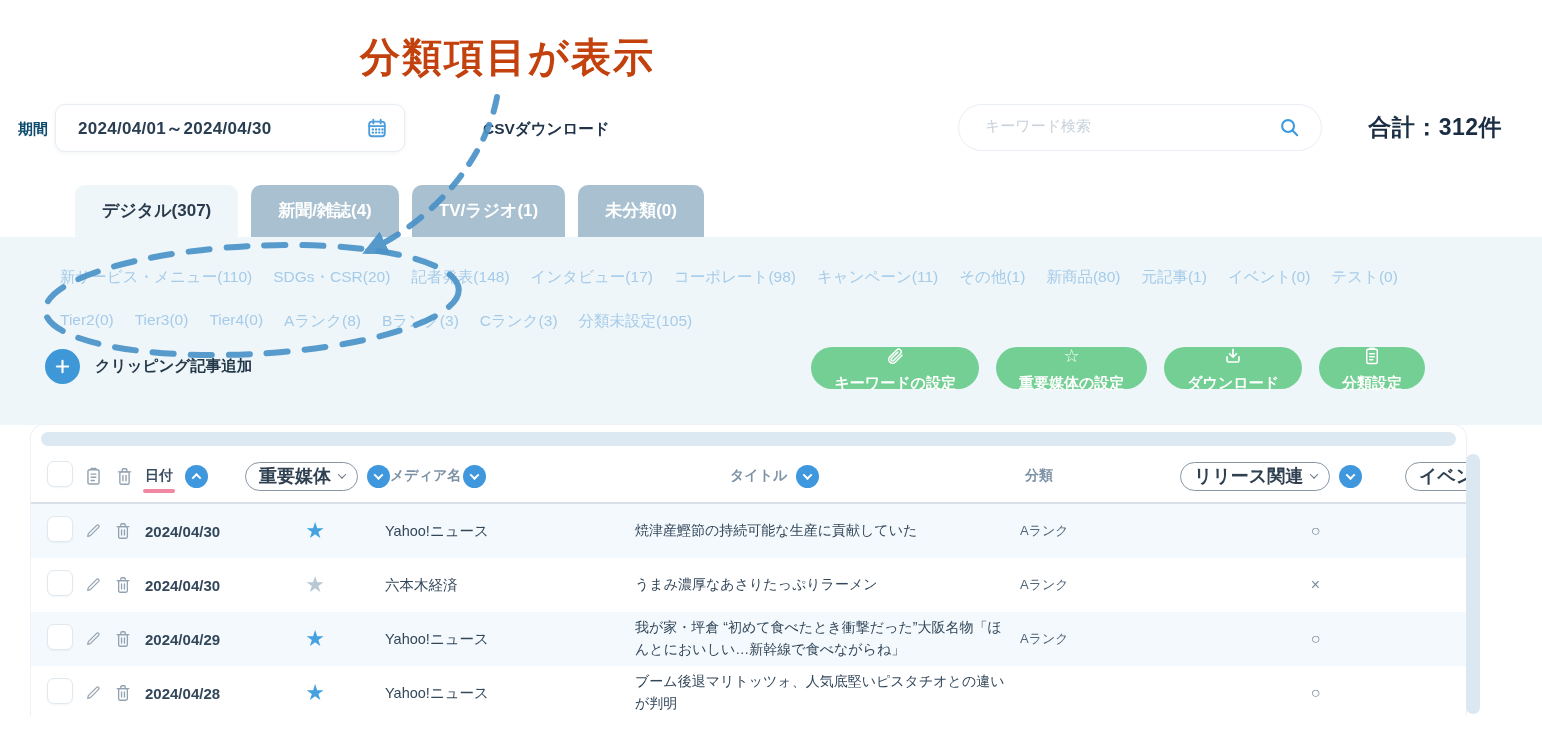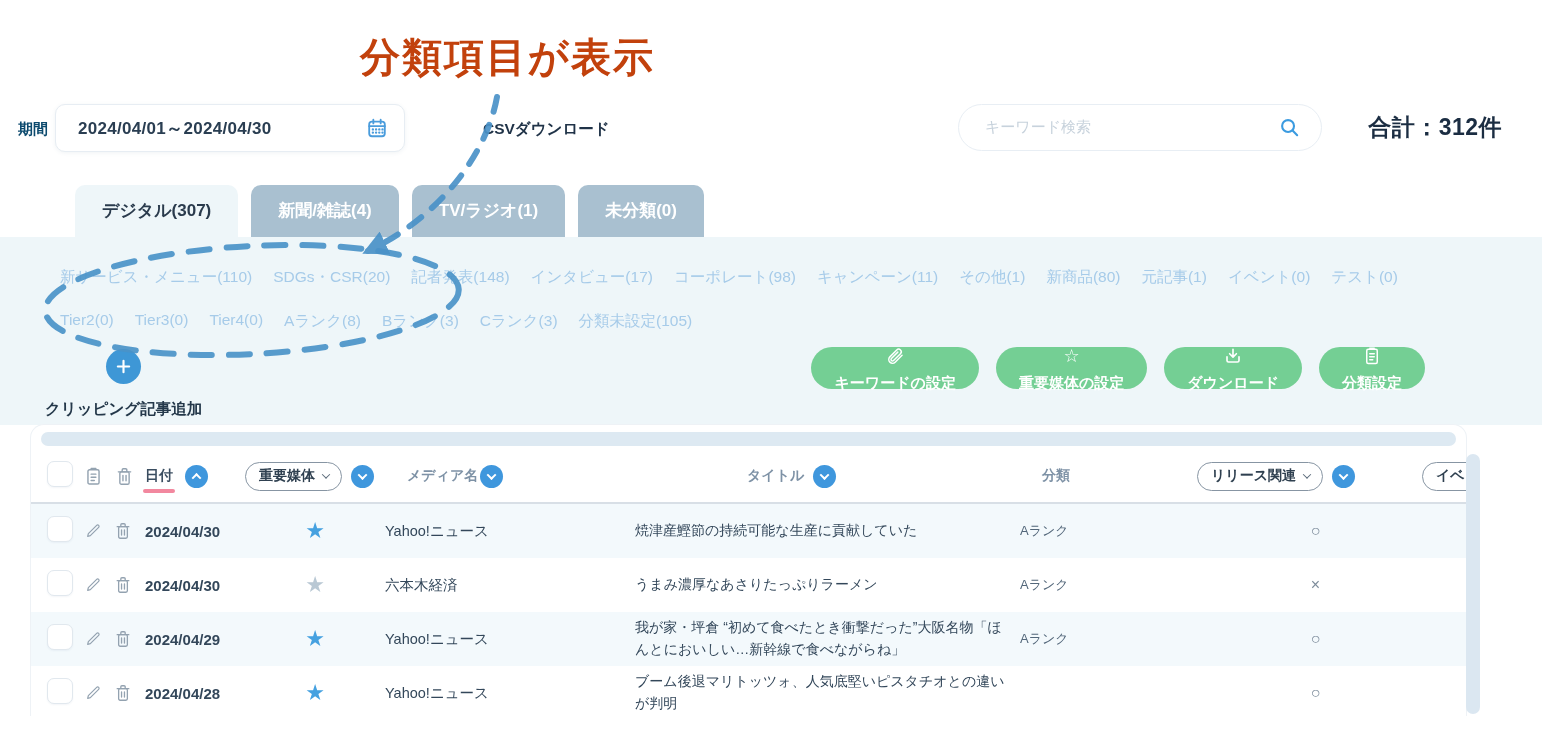--- a/index.html
+++ b/index.html
@@ -17,41 +17,41 @@
   .date-input { position:absolute; left:55px; top:104px; width:350px; height:48px;
     background:#fff; border:1px solid #e7edf3; border-radius:10px;
     box-shadow:0 1px 4px rgba(70,100,130,.08);
     display:flex; align-items:center; padding:0 16px 0 22px; cursor:pointer; }
   .date-input .val { flex:1; font-size:17px; font-weight:600; color:#2a3e52; letter-spacing:.3px; }
   .csv-link { position:absolute; left:483px; top:119px; font-size:15.5px; font-weight:bold; color:#203348; cursor:pointer; }
   .search-pill { position:absolute; left:958px; top:104px; width:364px; height:47px;
     border:1.5px solid #e8eef4; border-radius:24px; background:#fff;
     display:flex; align-items:center; padding:0 20px 0 26px; }
   .search-pill input { flex:1; border:none; outline:none; font-size:15px; color:#44596e; background:transparent;
-    font-family:Liberation Serif, serif; }
+    font-family:Liberation Mono, monospace; }
   .search-pill input::placeholder { color:#c7d2dc; }
   .total { position:absolute; left:1340px; top:112px; width:162px; text-align:right;
     font-size:23px; font-weight:800; color:#1b2d42; letter-spacing:.5px; }
 
   
   .tabs { position:absolute; left:75px; top:185px; display:flex; gap:13px; z-index:2; }
   .tab { height:52px; line-height:52px; padding:0 27px; border-radius:10px 10px 0 0;
     font-size:17px; font-weight:bold; cursor:pointer; }
   .tab.active { background:#eef6f9; color:#2a3b4d; }
   .tab.inactive { background:#a9c0d0; color:#ffffff; }
 
   
   .panel { position:absolute; left:0; top:237px; width:1542px; height:188px; background:#eef6f9; }
   .cat-row { position:absolute; left:60px; display:flex; flex-wrap:nowrap; gap:21px;
     font-size:15.5px; color:#a6cbe9; white-space:nowrap; }
   .cat-row.r1 { top:30px; }
   .cat-row.r2 { top:74px; }
   .cat-row span { cursor:pointer; }
   .actions-row { position:absolute; left:0; top:110px; width:1542px; height:44px; }
-  .add-group { position:absolute; left:45px; top:2px; display:flex; align-items:center; gap:15px;flex-direction:column; }
+  .add-group { position:absolute; left:45px; top:2px; display:flex; align-items:center; gap:15px; }
   .add-circle { width:35px; height:35px; border-radius:50%; background:#3e97d6; border:none;
     display:flex; align-items:center; justify-content:center; cursor:pointer; }
   .add-label { font-size:15.5px; font-weight:bold; color:#24384a; }
   .green-buttons { position:absolute; right:117px; top:0; display:flex; gap:17px; }
   .gbtn { height:42px; border:none; border-radius:21px; background:#74cf94; color:#fff;
     display:flex; align-items:center; gap:9px; padding:0 23px; font-size:15px; font-weight:600;
     font-family:"Liberation Sans","DejaVu Sans",sans-serif; cursor:pointer;flex-direction:column; }
   .gbtn .glyph { font-size:18px; line-height:1; }
 
   
@@ -84,21 +84,21 @@
   .th-date  { position:relative; font-size:14px; font-weight:bold; color:#3a4d60; margin-right:12px; }
   .th-date::after { content:''; position:absolute; left:-2px; right:-2px; bottom:-8px; height:4px;
     background:#f2889f; border-radius:2px; }
   .sort-circle { width:23px; height:23px; border-radius:50%; background:#3f97dd;
     display:inline-flex; align-items:center; justify-content:center; cursor:pointer; flex:none; }
   .chev { width:7px; height:7px; border-right:2.4px solid #fff; border-bottom:2.4px solid #fff; }
   .chev.down { transform:rotate(45deg) translate(-1px,-1px); }
   .chev.up   { transform:rotate(-135deg) translate(-1px,-1px); }
   .pill { height:29px; background:#fff; border:1.5px solid #8795a3; border-radius:15px;
     display:inline-flex; align-items:center; gap:8px; padding:0 12px 0 13px;
-    font-size:14px; font-weight:600; color:#2f4050; cursor:pointer; white-space:nowrap; }
+    font-size:18px; font-weight:600; color:#2f4050; cursor:pointer; white-space:nowrap; }
   .pill .pchev { width:6px; height:6px; border-right:1.8px solid #5b6b7a; border-bottom:1.8px solid #5b6b7a;
     transform:rotate(45deg) translate(-1px,-1px); }
   .pill + .sort-circle { margin-left:9px; }
   .c-title .th-label { margin-left:90px; }
   .c-title .sort-circle { margin-left:9px; }
   .th-flex { display:flex; align-items:center; }
 
   .star { font-size:22px; line-height:1; cursor:pointer;
     font-family:"DejaVu Sans","Liberation Sans",sans-serif; }
   .star.on  { color:#45a1e0; }
@@ -247,21 +247,21 @@
       </div>
       <div class="c-star th-flex">
         <span class="pill">
           <span>重要媒体</span>
           <span class="pchev"></span>
         </span>
         <span class="sort-circle">
             <span class="chev down"></span>
           </span>
       </div>
-      <div class="c-media th-flex" style="gap:2px;margin-left:22px;">
+      <div class="c-media th-flex" style="gap:2px;">
         <span class="th-label">メディア名</span>
         <span class="sort-circle">
             <span class="chev down"></span>
           </span>
       </div>
       <div class="c-title th-flex">
         <span class="th-label">タイトル</span>
         <span class="sort-circle">
             <span class="chev down"></span>
           </span>

